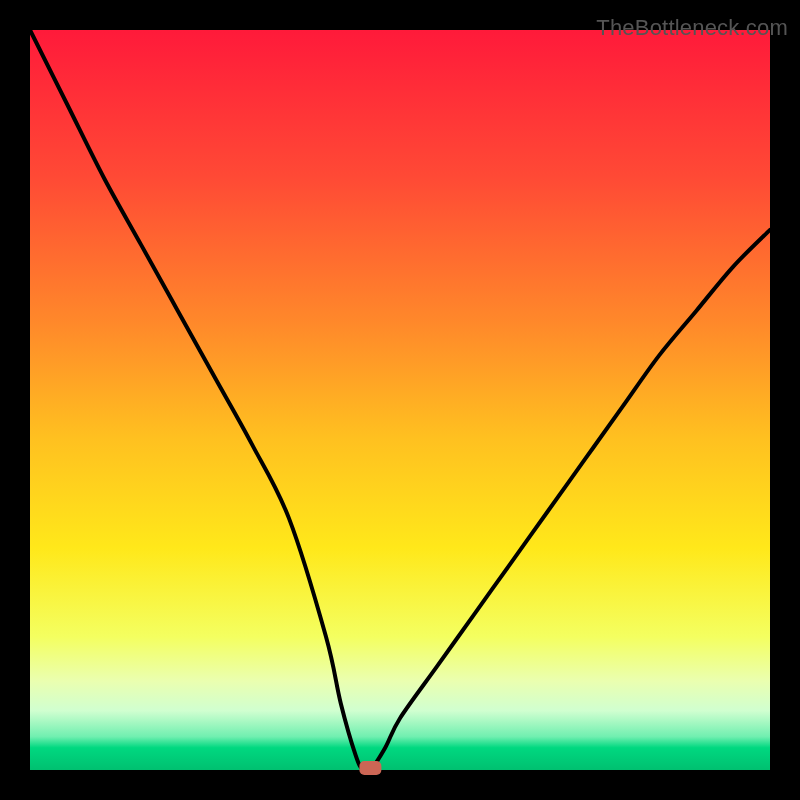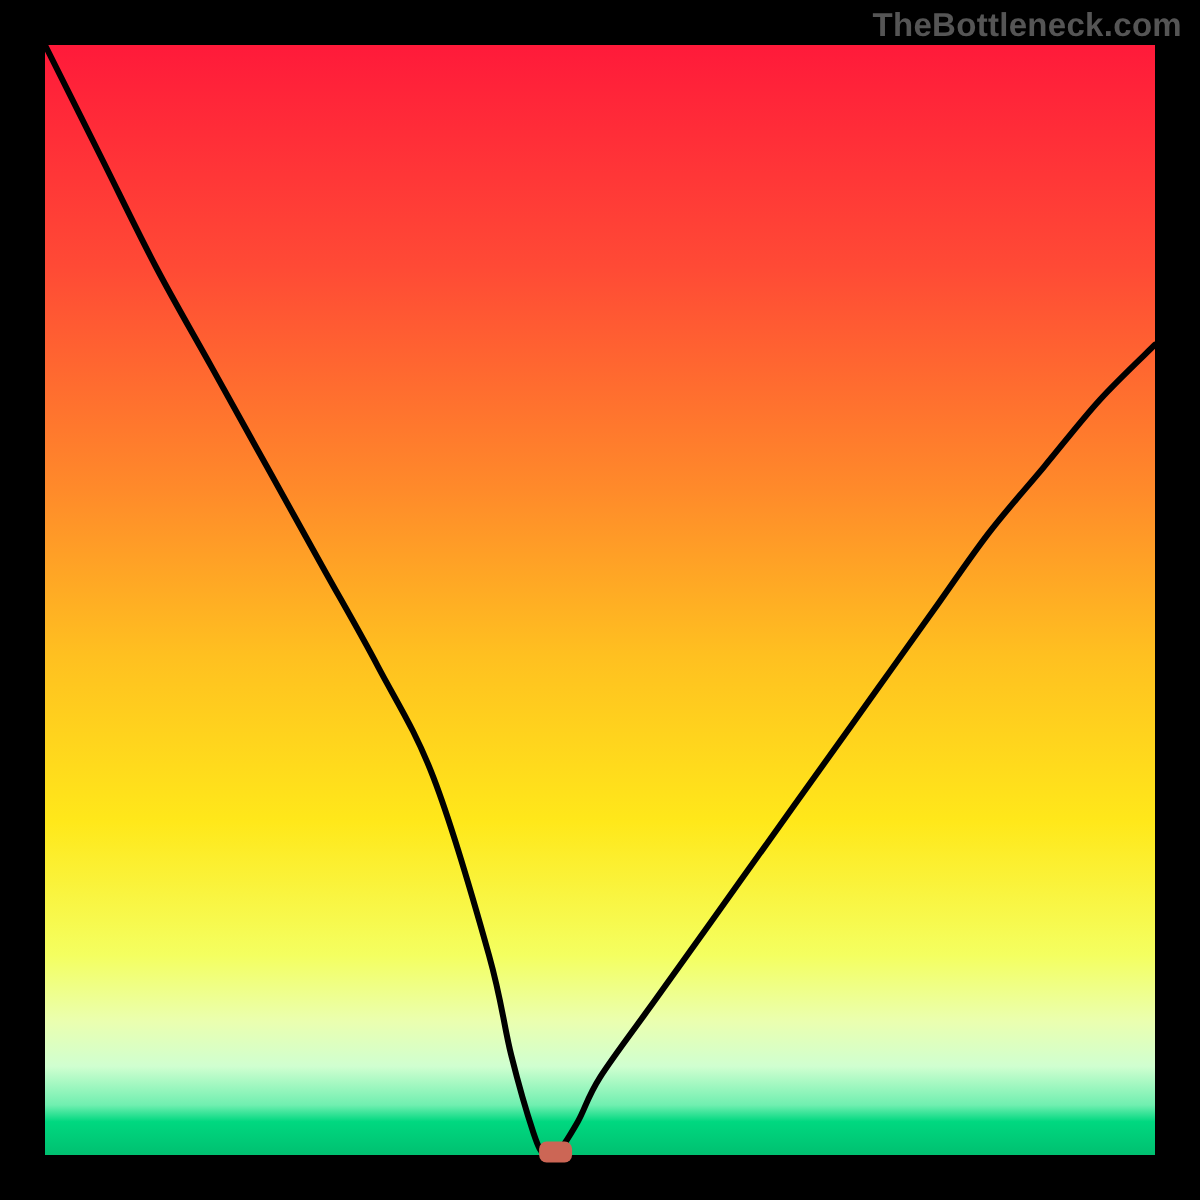--- a/index.html
+++ b/index.html
@@ -9,25 +9,25 @@
     font-family: Arial, Helvetica, sans-serif;
   }
   .chart-container {
     position: relative;
     width: 800px;
     height: 800px;
     background: #000;
   }
   .watermark {
     position: absolute;
-    top: 4px;
+    top: 15px;
     right: 12px;
     color: #555;
     font-size: 22px;
-    font-weight: 700;
+    font-weight: 400;
     z-index: 10;
     letter-spacing: 0.2px;
   }
   svg.plot {
     position: absolute;
     left: 0;
     top: 0;
   }
 </style>
 </head>

